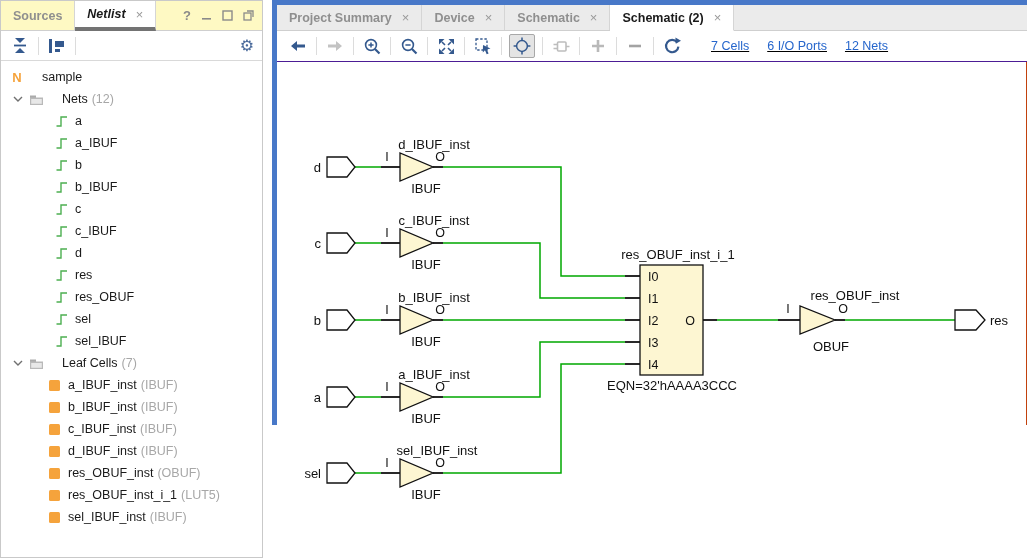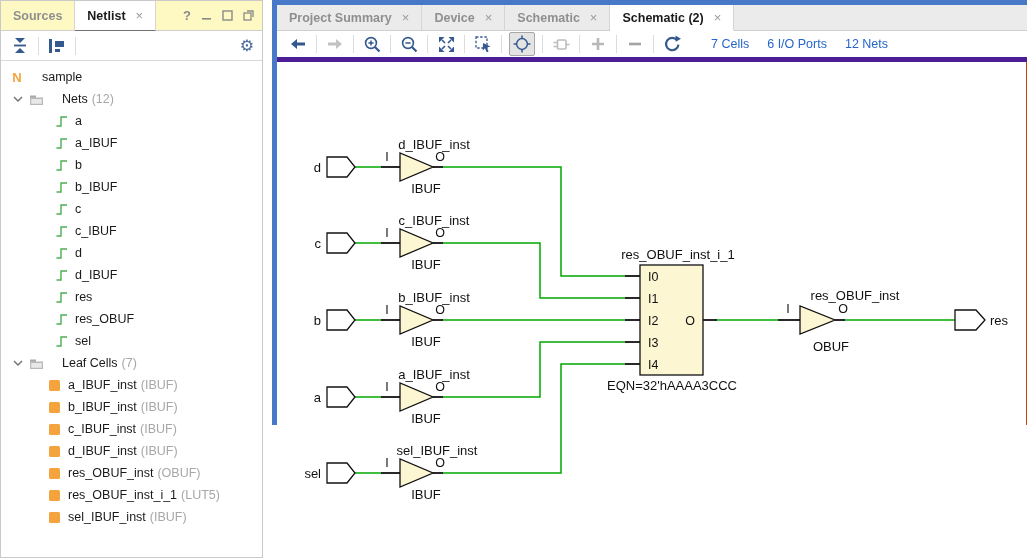--- a/index.html
+++ b/index.html
@@ -5,21 +5,21 @@
   * { margin:0; padding:0; box-sizing:border-box; }
   html,body { width:1027px; height:558px; background:#fff; font-family:"Liberation Sans", sans-serif; }
   #app { position:relative; width:1027px; height:558px; background:#fff; overflow:hidden; }
 
   
   #left-panel { position:absolute; left:0; top:0; width:263px; height:558px; background:#fff;
                 border:1px solid #c9c9c9; }
   .ltabbar { height:30px; background:#fef9c3; border-bottom:1px solid #cfcfcf; display:flex; align-items:stretch; }
   .ltab { display:flex; align-items:center; padding:0 12px; font-size:12.5px; font-weight:bold;
           color:#8f8f8f; border-right:1px solid #d5d5d5; cursor:default; }
-  .ltab.active { background:#fff; color:#1a1a1a; margin-bottom:-1px; border-bottom:1px solid #737373; }
+  .ltab.active { background:#fff; color:#1a1a1a; margin-bottom:-1px; border-bottom:4px solid #737373;font-style:italic; }
   .tab-close { color:#9a9a9a; font-size:13px; margin-left:10px; font-weight:normal; }
   .win-icons { margin-left:auto; display:flex; align-items:center; gap:10px; padding-right:8px; color:#8a8a8a; }
   .win-icons .q { font-size:13px; font-weight:bold; color:#8a8a8a; }
   .ltoolbar { height:30px; background:#fff; border-bottom:1px solid #d9d9d9; display:flex; align-items:center; padding:0 8px; }
   .vsep { width:1px; height:18px; background:#dcdcdc; margin:0 7px; }
   .tbtn { display:flex; align-items:center; justify-content:center; width:22px; height:22px; }
   .gear { margin-left:auto; font-size:16px; color:#4a6a9b; line-height:1; }
 
   .tree { padding-top:5px; }
   .trow { height:22px; display:flex; align-items:center; font-size:12.5px; color:#1a1a1a; white-space:nowrap; cursor:default; }
@@ -35,21 +35,21 @@
   .pad-net  { padding-left:54px; }
   .pad-leaf { padding-left:48px; }
 
   
   #right-panel { position:absolute; left:272px; top:0; width:755px; height:425px; background:#c2410c;
                  border-left:5px solid #4878C8; border-top:5px solid #4878C8; }
   .rtabbar { height:26px; background:#ebebeb; border-bottom:1px solid #cfcfcf; display:flex; align-items:stretch; }
   .rtab { display:flex; align-items:center; padding:0 12px; font-size:12.5px; font-weight:bold;
           color:#8f8f8f; border-right:1px solid #d5d5d5; cursor:default; }
   .rtab.active { background:#fff; color:#1a1a1a; margin-bottom:-1px; border-bottom:1px solid #fff; }
-  .rtoolbar { height:31px; background:#fff; border-bottom:5px solid #4c1d95; display:flex; align-items:center; padding:0 10px; }
+  .rtoolbar { height:31px; background:#fff; border-bottom:1px solid #4c1d95; display:flex; align-items:center; padding:0 10px;text-decoration:underline; }
   .togglebox { display:flex; align-items:center; justify-content:center; width:26px; height:24px;
                background:#e4e4e4; border:1px solid #a8a8a8; border-radius:2px; }
   .stat { color:#2666CC; font-size:12.5px; margin-left:18px; }
   .stat.first { margin-left:28px; }
   #canvas { position:relative; width:749px; height:496px; background:#fff; overflow:hidden; }
 
   
   .sch-text { font-family:"Liberation Sans", sans-serif; font-size:13px; fill:#111; }
   .pin-text { font-family:"Liberation Sans", sans-serif; font-size:12.5px; fill:#111; }
 </style>
@@ -186,45 +186,45 @@
             </svg>
           </span>
           <span>d</span>
         </div>
       <div class="trow pad-net">
           <span class="neticon">
             <svg width="13" height="14">
               <path d="M1.5 12 H6 V3 H12" fill="none" stroke="#4CAF50" stroke-width="1.4"></path>
             </svg>
           </span>
-          <span>d_IBUF</span>
-        </div>
-      <div class="trow pad-net">
-          <span class="neticon">
-            <svg width="13" height="14">
-              <path d="M1.5 12 H6 V3 H12" fill="none" stroke="#4CAF50" stroke-width="1.4"></path>
-            </svg>
-          </span>
           <span>res</span>
         </div>
       <div class="trow pad-net">
           <span class="neticon">
             <svg width="13" height="14">
               <path d="M1.5 12 H6 V3 H12" fill="none" stroke="#4CAF50" stroke-width="1.4"></path>
             </svg>
           </span>
           <span>res_OBUF</span>
         </div>
       <div class="trow pad-net">
           <span class="neticon">
             <svg width="13" height="14">
               <path d="M1.5 12 H6 V3 H12" fill="none" stroke="#4CAF50" stroke-width="1.4"></path>
             </svg>
           </span>
           <span>sel</span>
+        </div>
+      <div class="trow pad-net">
+          <span class="neticon">
+            <svg width="13" height="14">
+              <path d="M1.5 12 H6 V3 H12" fill="none" stroke="#4CAF50" stroke-width="1.4"></path>
+            </svg>
+          </span>
+          <span>sel_IBUF</span>
         </div>
 
       <div class="trow pad-grp">
         <span class="chev">
           <svg width="10" height="8">
               <path d="M1 2 L5 6 L9 2" fill="none" stroke="#707070" stroke-width="1.4"></path>
             </svg>
         </span>
         <span class="folder">
           <svg width="15" height="13">

